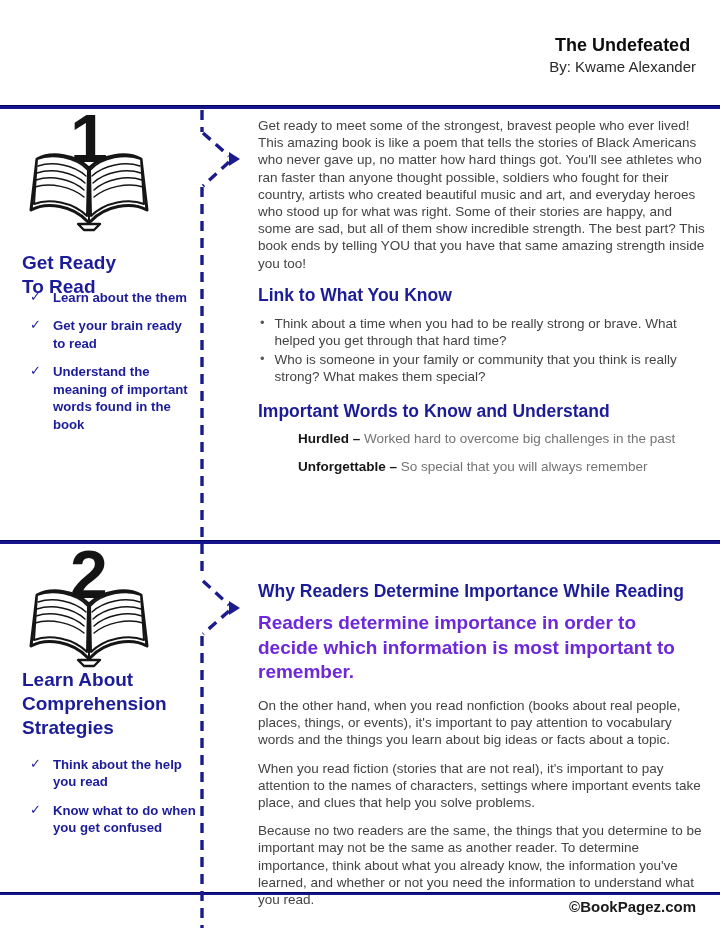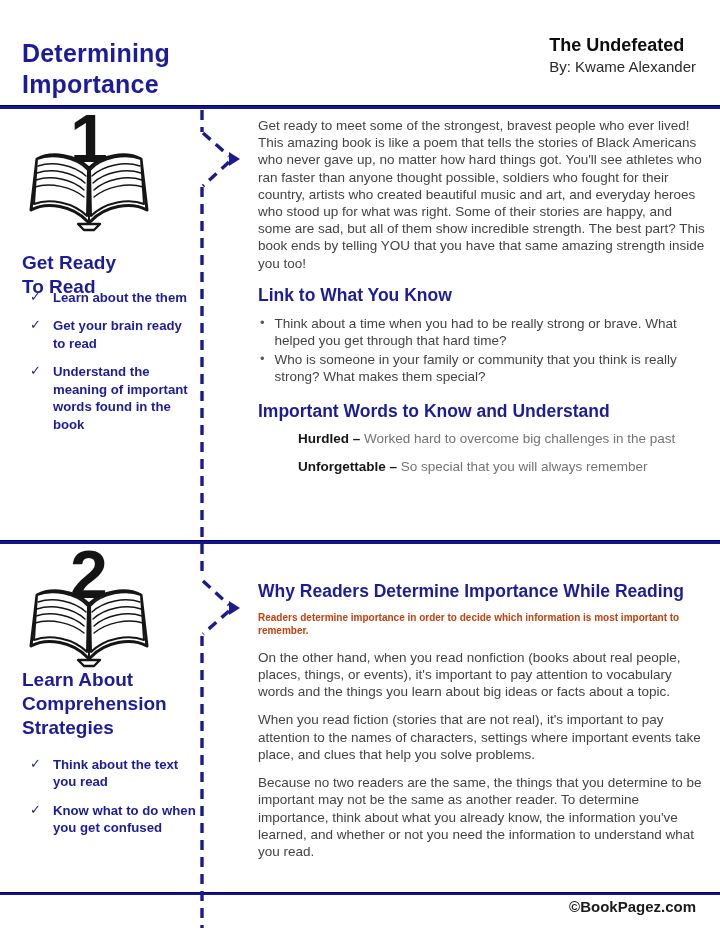--- a/index.html
+++ b/index.html
@@ -10,21 +10,21 @@
     background:#ffffff; overflow:hidden;
     color:#414141;
   }
 
   
   .lesson-title {
     position:absolute; left:22px; top:38px;
     font-size:25px; font-weight:bold; color:#1c1c99;
     line-height:1.22; white-space:pre-line; letter-spacing:0.2px;
   }
-  .header-right { position:absolute; right:24px; top:34px; text-align:left; color:#1d1d1d; }
+  .header-right { position:absolute; right:24px; top:34px; text-align:center; color:#1d1d1d; }
   .book-title { font-size:18px; font-weight:bold; color:#0d0d0d; line-height:1.25; }
   .author-line { font-size:15px; line-height:1.3; color:#2a2a2a; }
   .grade-line { font-size:13.5px; line-height:1.3; color:#2a2a2a; }
 
   
   .rule { position:absolute; left:0; width:720px; background:#14148c; border-top:1px solid #04045c; }
   .rule-top { top:105px; height:4px; }
   .rule-mid { top:540px; height:4px; }
   .rule-bottom { top:892px; height:3px; }
 
@@ -69,36 +69,34 @@
 
   .bullet-list { list-style:none; margin-bottom:15px; }
   .bullet-item { display:flex; gap:10px; margin-bottom:2px; }
   .bullet-dot { color:#5a5a5a; font-size:13px; line-height:1.3; flex:0 0 auto; padding-left:2px; }
 
   .vocab-list { padding-left:40px; }
   .vocab-item { margin-bottom:10px; font-size:13.5px; line-height:1.3; }
   .vocab-word { font-weight:bold; color:#161616; }
   .vocab-def { color:#737373; }
 
-  .lead-bold { font-size:10px; font-weight:bold; color:#c2410c; line-height:1.3; margin-bottom:12px; width:430px; }
+  .lead-bold { font-size:19px; font-weight:bold; color:#6d28d9; line-height:1.3; margin-bottom:12px; width:430px; }
   .para { margin-bottom:11px; }
 
   
   .footer-credit {
     position:absolute; right:24px; top:898px;
     font-size:15px; font-weight:bold; color:#1b1b1b;
   }
 </style>
 </head>
 <body>
 
 <div class="page">
 
-  <div class="lesson-title">Determining
-Importance</div>
   <div class="header-right">
     <div class="book-title">The Undefeated</div>
     <div class="author-line">By: Kwame Alexander</div>
   </div>
 
   <div class="rule rule-top"></div>
   <div class="rule rule-mid"></div>
   <div class="rule rule-bottom"></div>
 
   <svg class="guide-overlay" width="720" height="932" viewBox="0 0 720 932">
@@ -197,21 +195,21 @@
         <path d="M115 41 C 100 36, 78 41, 66 51" stroke-width="1.4" fill="none"></path>
         <line x1="61" y1="24" x2="61" y2="75" stroke-width="2"></line>
         <path d="M50 78 L 72 78 L 66 84 L 56 84 Z" stroke-width="2.4"></path>
       </g>
     </svg>
   </div>
   <div class="sidebar-heading s2">Learn About Comprehension Strategies</div>
   <div class="checklist s2">
     <div class="check-item">
       <span class="check-mark">✓</span>
-      <span class="check-label">Think about the text you read</span>
+      <span class="check-label">Think about the help you read</span>
     </div>
     <div class="check-item">
       <span class="check-mark">✓</span>
       <span class="check-label">Know what to do when you get confused</span>
     </div>
   </div>
 
   <div class="main-col s2">
     <div class="section-heading">Why Readers Determine Importance While Reading</div>
     <div class="lead-bold">Readers determine importance in order to decide which information is most important to remember.</div>

